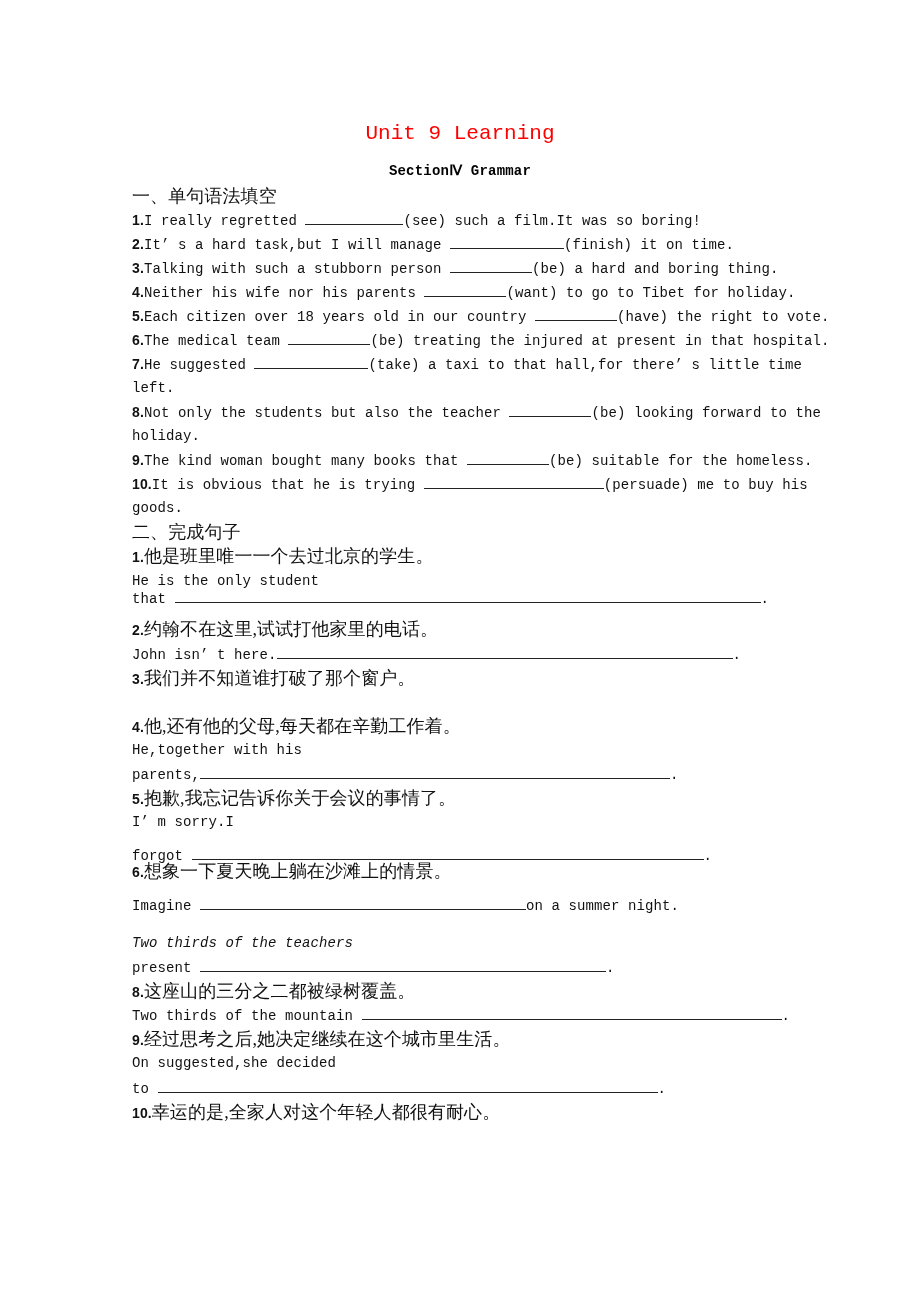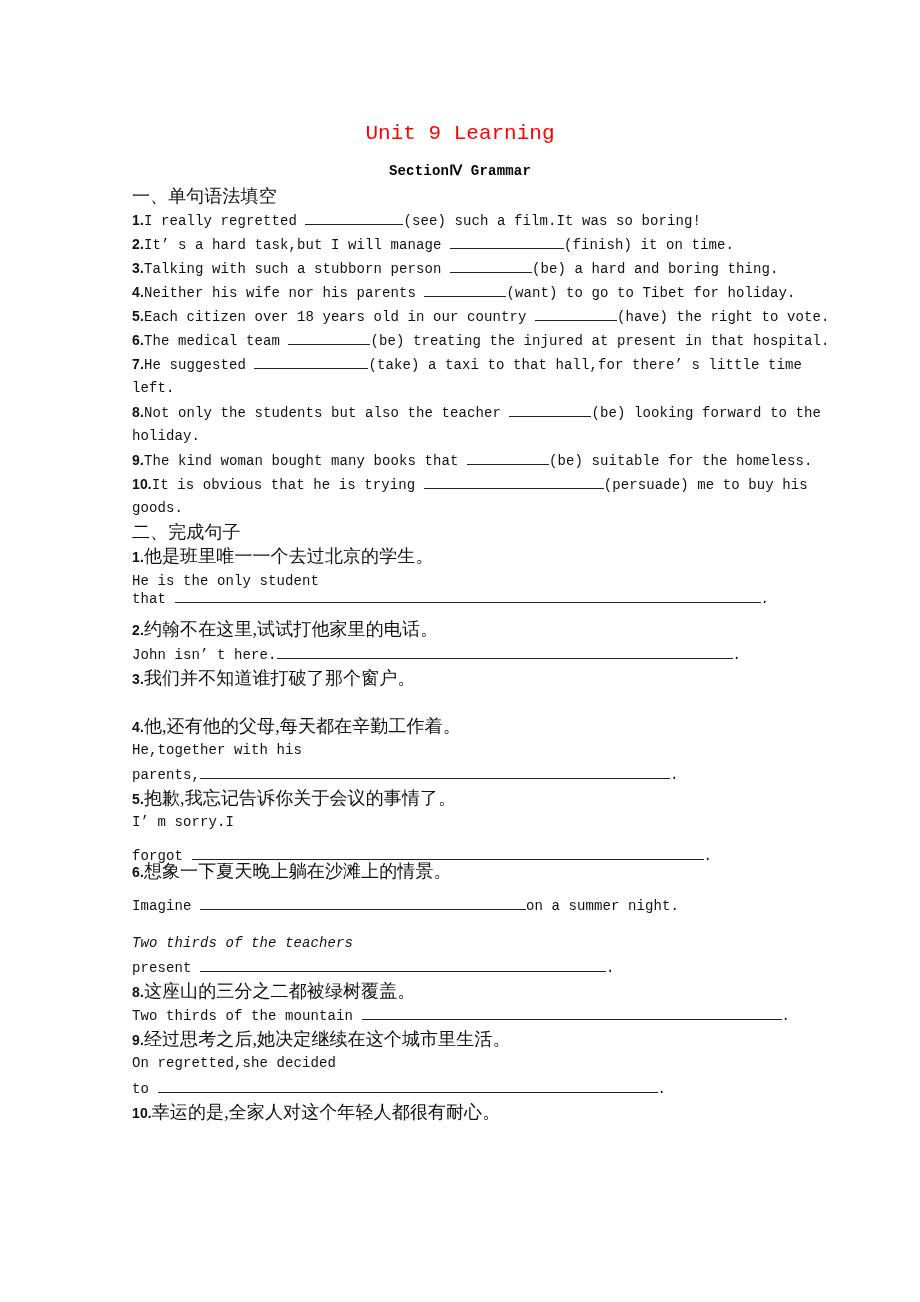--- a/index.html
+++ b/index.html
@@ -77,17 +77,17 @@
   <div class="line" style="top:861px;"><span class="num">6.</span><span class="cjk">想象一下夏天晚上躺在沙滩上的情景。</span></div>
   <div class="line" style="top:895px;"><span>Imagine </span><span class="blank" style="width:326px;"></span><span>on a summer night.</span></div>
 
   <div class="line" style="top:933px;font-style:italic;">Two thirds of the teachers</div>
   <div class="line" style="top:957px;"><span>present </span><span class="blank" style="width:406px;"></span><span>.</span></div>
 
   <div class="line" style="top:981px;"><span class="num">8.</span><span class="cjk">这座山的三分之二都被绿树覆盖。</span></div>
   <div class="line" style="top:1005px;"><span>Two thirds of the mountain </span><span class="blank" style="width:420px;"></span><span>.</span></div>
 
   <div class="line" style="top:1029px;"><span class="num">9.</span><span class="cjk">经过思考之后,她决定继续在这个城市里生活。</span></div>
-  <div class="line" style="top:1053px;">On regretted,she decided</div>
+  <div class="line" style="top:1053px;">On suggested,she decided</div>
   <div class="line" style="top:1078px;"><span>to </span><span class="blank" style="width:500px;"></span><span>.</span></div>
 
   <div class="line" style="top:1102px;"><span class="num">10.</span><span class="cjk">幸运的是,全家人对这个年轻人都很有耐心。</span></div>
 </div>
 
 </body></html>

